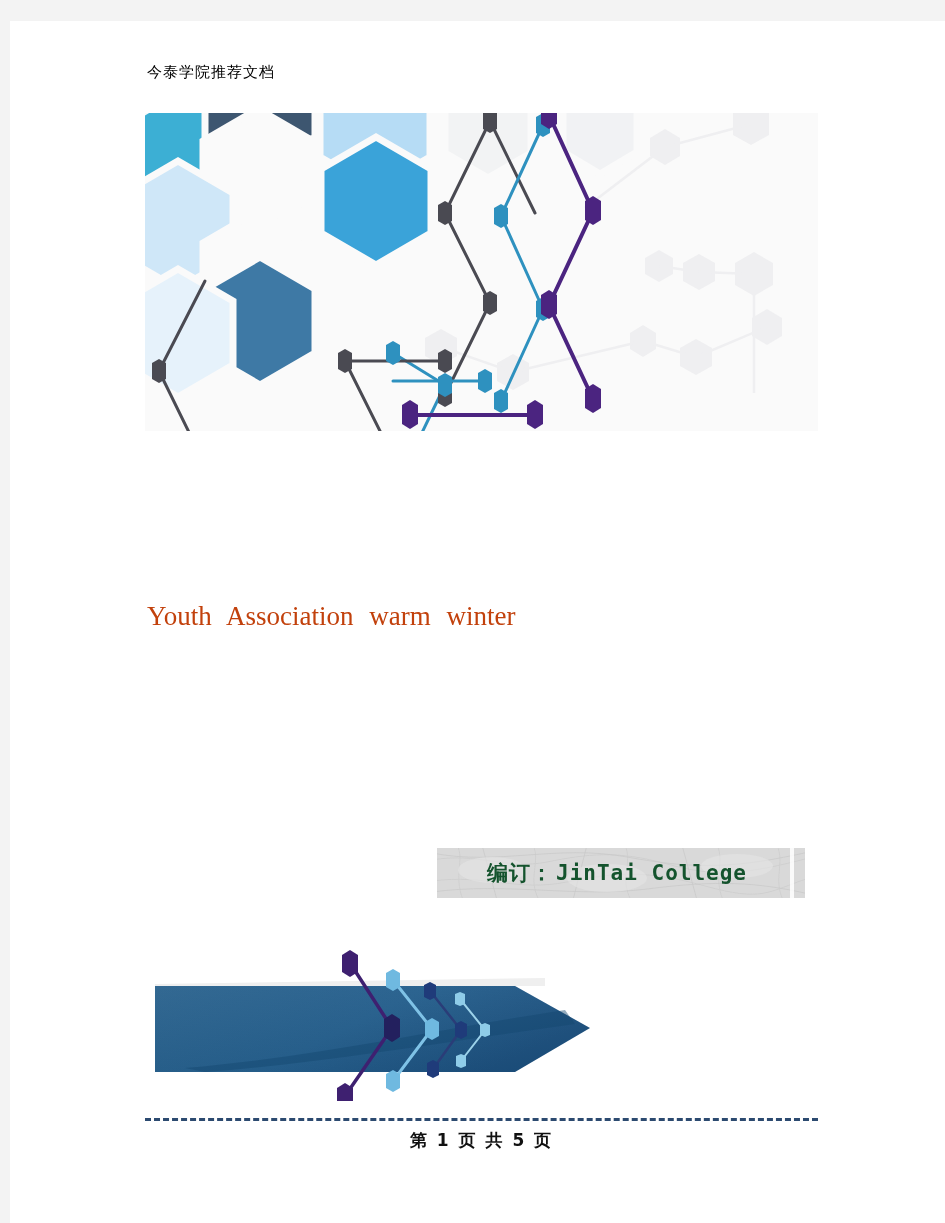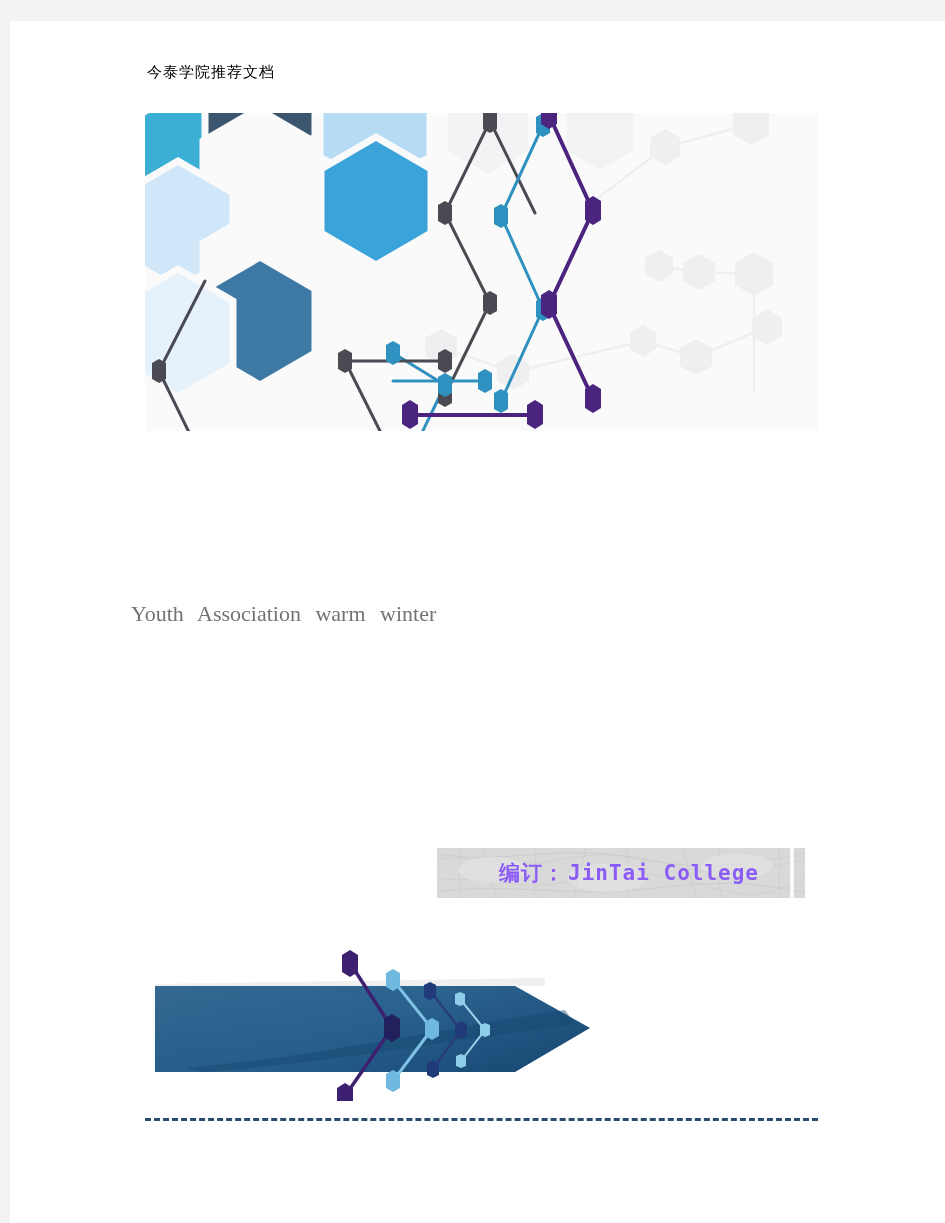--- a/index.html
+++ b/index.html
@@ -58,25 +58,25 @@
     width: 680px;
     font-family: "DejaVu Sans", "Liberation Sans", sans-serif;
     font-weight: bold;
     font-size: 35px;
     line-height: 1.62;
     color: #000000;
     letter-spacing: 0px;
   }
   #subtitle {
     position: absolute;
-    left: 121px;
+    left: 137px;
     top: 580px;
     font-family: "Liberation Serif", "DejaVu Serif", serif;
-    font-size: 22px;
-    color: #737373;
+    font-size: 27px;
+    color: #c2410c;
     word-spacing: 9px;
     white-space: nowrap;
   }
 
   
   #marble-box {
     position: absolute;
     left: 427px;
     top: 827px;
     width: 368px;
@@ -98,24 +98,23 @@
     left: 0; top: 0;
     width: 100%; height: 100%;
     display: flex;
     align-items: center;
     justify-content: center;
     padding-right: 8px;
     box-sizing: border-box;
     font-family: "DejaVu Sans Mono", "Liberation Mono", monospace;
     font-size: 21px;
     font-weight: bold;
-    color: #8b5cf6;
+    color: #14532d;
     letter-spacing: 1px;
     white-space: nowrap;
-    margin-left: 12px;
   }
   #sig-text .sig-latin {
     text-underline-offset: 4px;
     margin-left: 3px;
   }
 
   
   #footer-graphic {
     position: absolute;
     left: 135px;
@@ -360,14 +359,15 @@
           <path d="M315 93 L 340 124 L 316 155" fill="none" stroke="#9CD2EA" stroke-width="2"></path>
           <polygon points="310,88 315,86 320,88 320,98 315,100 310,98" fill="#8FCCE8"></polygon>
           <polygon points="335,119 340,117 345,119 345,129 340,131 335,129" fill="#8FCCE8"></polygon>
           <polygon points="311,150 316,148 321,150 321,160 316,162 311,160" fill="#8FCCE8"></polygon>
         </g>
       </g>
     </svg>
   </div>
 
   <div id="footer-rule" style="border-top-color: rgb(44, 74, 112);"></div>
+  <div id="footer-page">第 1 页 共 5 页</div>
 
 </div>
 
 </body></html>

